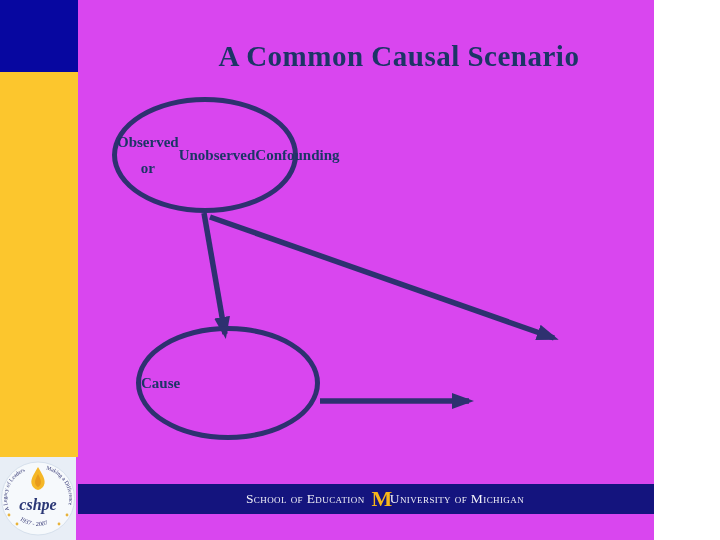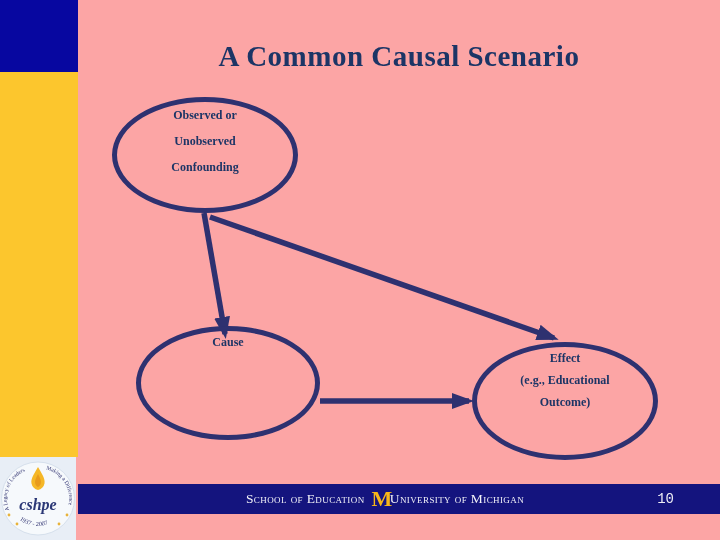--- a/index.html
+++ b/index.html
@@ -1,19 +1,19 @@
 <!DOCTYPE html>
 <html><head>
 <meta charset="utf-8">
 <style>
   html,body { margin:0; padding:0; }
   .slide {
     position: relative;
-    width: 720px; height: 540px;
-    background: #fca5a5;
+    width: 654px; height: 540px;
+    background: #d946ef;
     overflow: hidden;
     font-family: "Liberation Serif", serif;
   }
   
   .sidebar-navy {
     position:absolute; left:0; top:0; width:78px; height:72px;
     background:#0707A0;
   }
   .sidebar-gold {
     position:absolute; left:0; top:72px; width:78px; height:385px;
@@ -23,22 +23,22 @@
   .title {
     position:absolute; left:78px; top:40px; width:642px;
     margin:0; text-align:center;
     font-size:29px; font-weight:bold; color:#1C3566;
     letter-spacing:0.5px;
   }
   
   .ellipse {
     position:absolute; box-sizing:border-box;
     border:5px solid #2E3170; border-radius:50%;
-    display:flex; flex-direction:column; align-items:center; justify-content:flex-start;
-    color:#1C3566; font-weight:bold; font-size:12px; text-align:center;
+    display:flex; flex-direction:row; align-items:center; justify-content:flex-start;
+    color:#1C3566; font-weight:bold; font-size:15px; text-align:center;
   }
   .ellipse-confounder { left:112px; top:97px;  width:186px; height:116px; }
   .ellipse-confounder .node-line { line-height:26px; }
   .ellipse-cause      { left:136px; top:326px; width:184px; height:114px; }
   .ellipse-cause .node-line { line-height:22px; }
   .ellipse-effect     { left:472px; top:342px; width:186px; height:118px; }
   .ellipse-effect .node-line { line-height:22px; }
   
   .arrows {
     position:absolute; left:0; top:0; width:720px; height:540px;
@@ -99,25 +99,20 @@
   <div class="ellipse ellipse-confounder">
     <div class="node-line">Observed or</div>
     <div class="node-line">Unobserved</div>
     <div class="node-line">Confounding</div>
   </div>
 
   <div class="ellipse ellipse-cause">
     <div class="node-line">Cause</div>
   </div>
 
-  <div class="ellipse ellipse-effect">
-    <div class="node-line">Effect</div>
-    <div class="node-line">(e.g., Educational</div>
-    <div class="node-line">Outcome)</div>
-  </div>
 
   <div class="logo-box">
     <svg width="76" height="83" viewBox="0 0 76 83" xmlns="http://www.w3.org/2000/svg">
       <defs>
         <path id="arcL" d="M 10,55 A 30,30 0 0 1 32,12" fill="none"></path>
         <path id="arcR" d="M 44,12 A 30,30 0 0 1 66,55" fill="none"></path>
         <path id="arcB" d="M 14,57 A 30,30 0 0 0 62,57" fill="none"></path>
       </defs>
       <circle cx="38" cy="41.5" r="36.5" fill="#F6F9FC" stroke="#D6E0EC" stroke-width="1"></circle>
 

